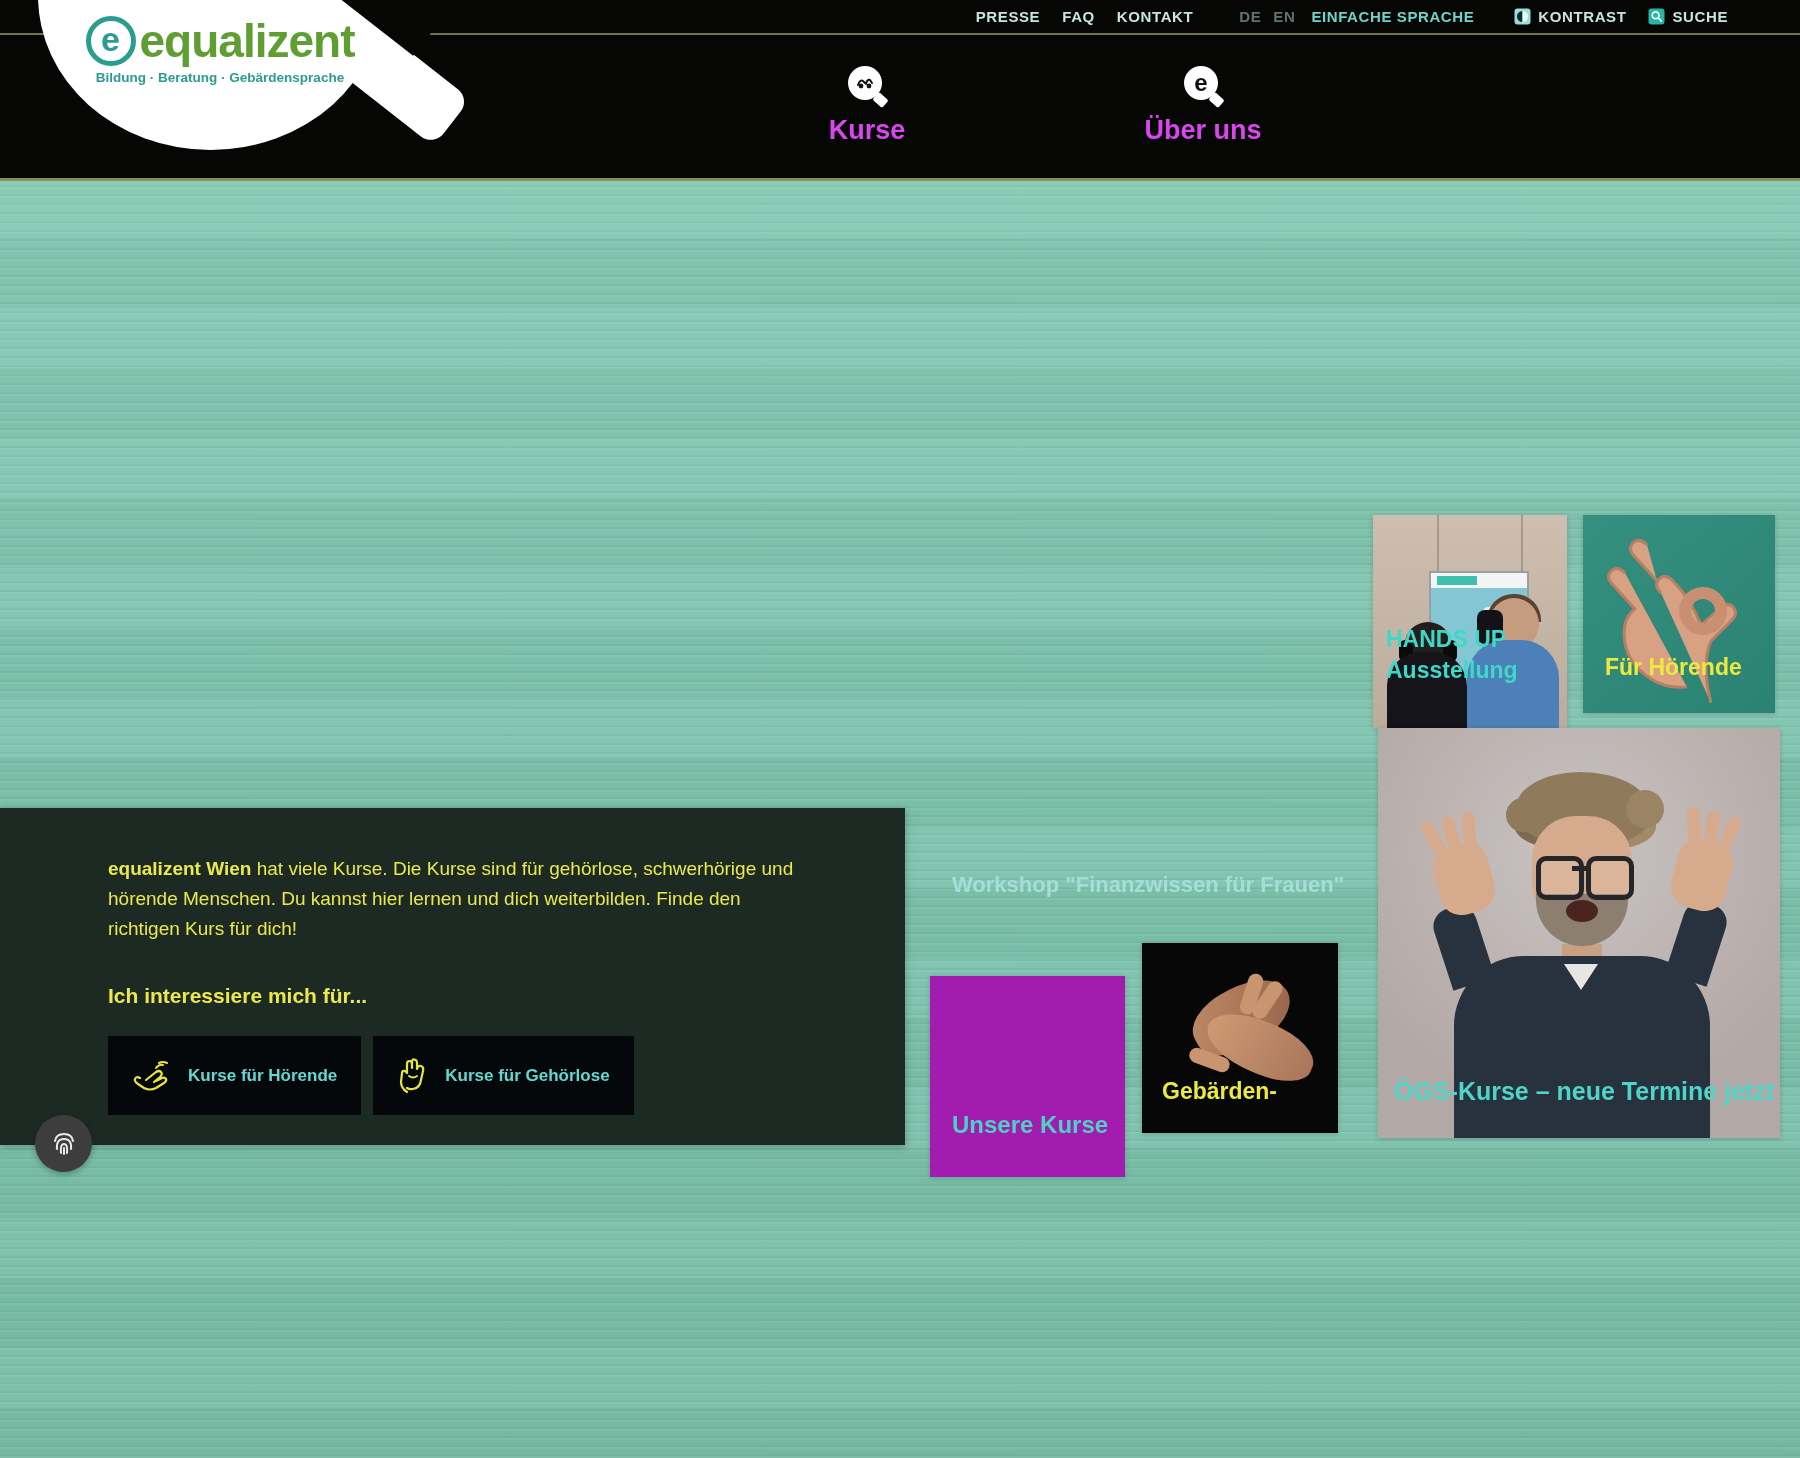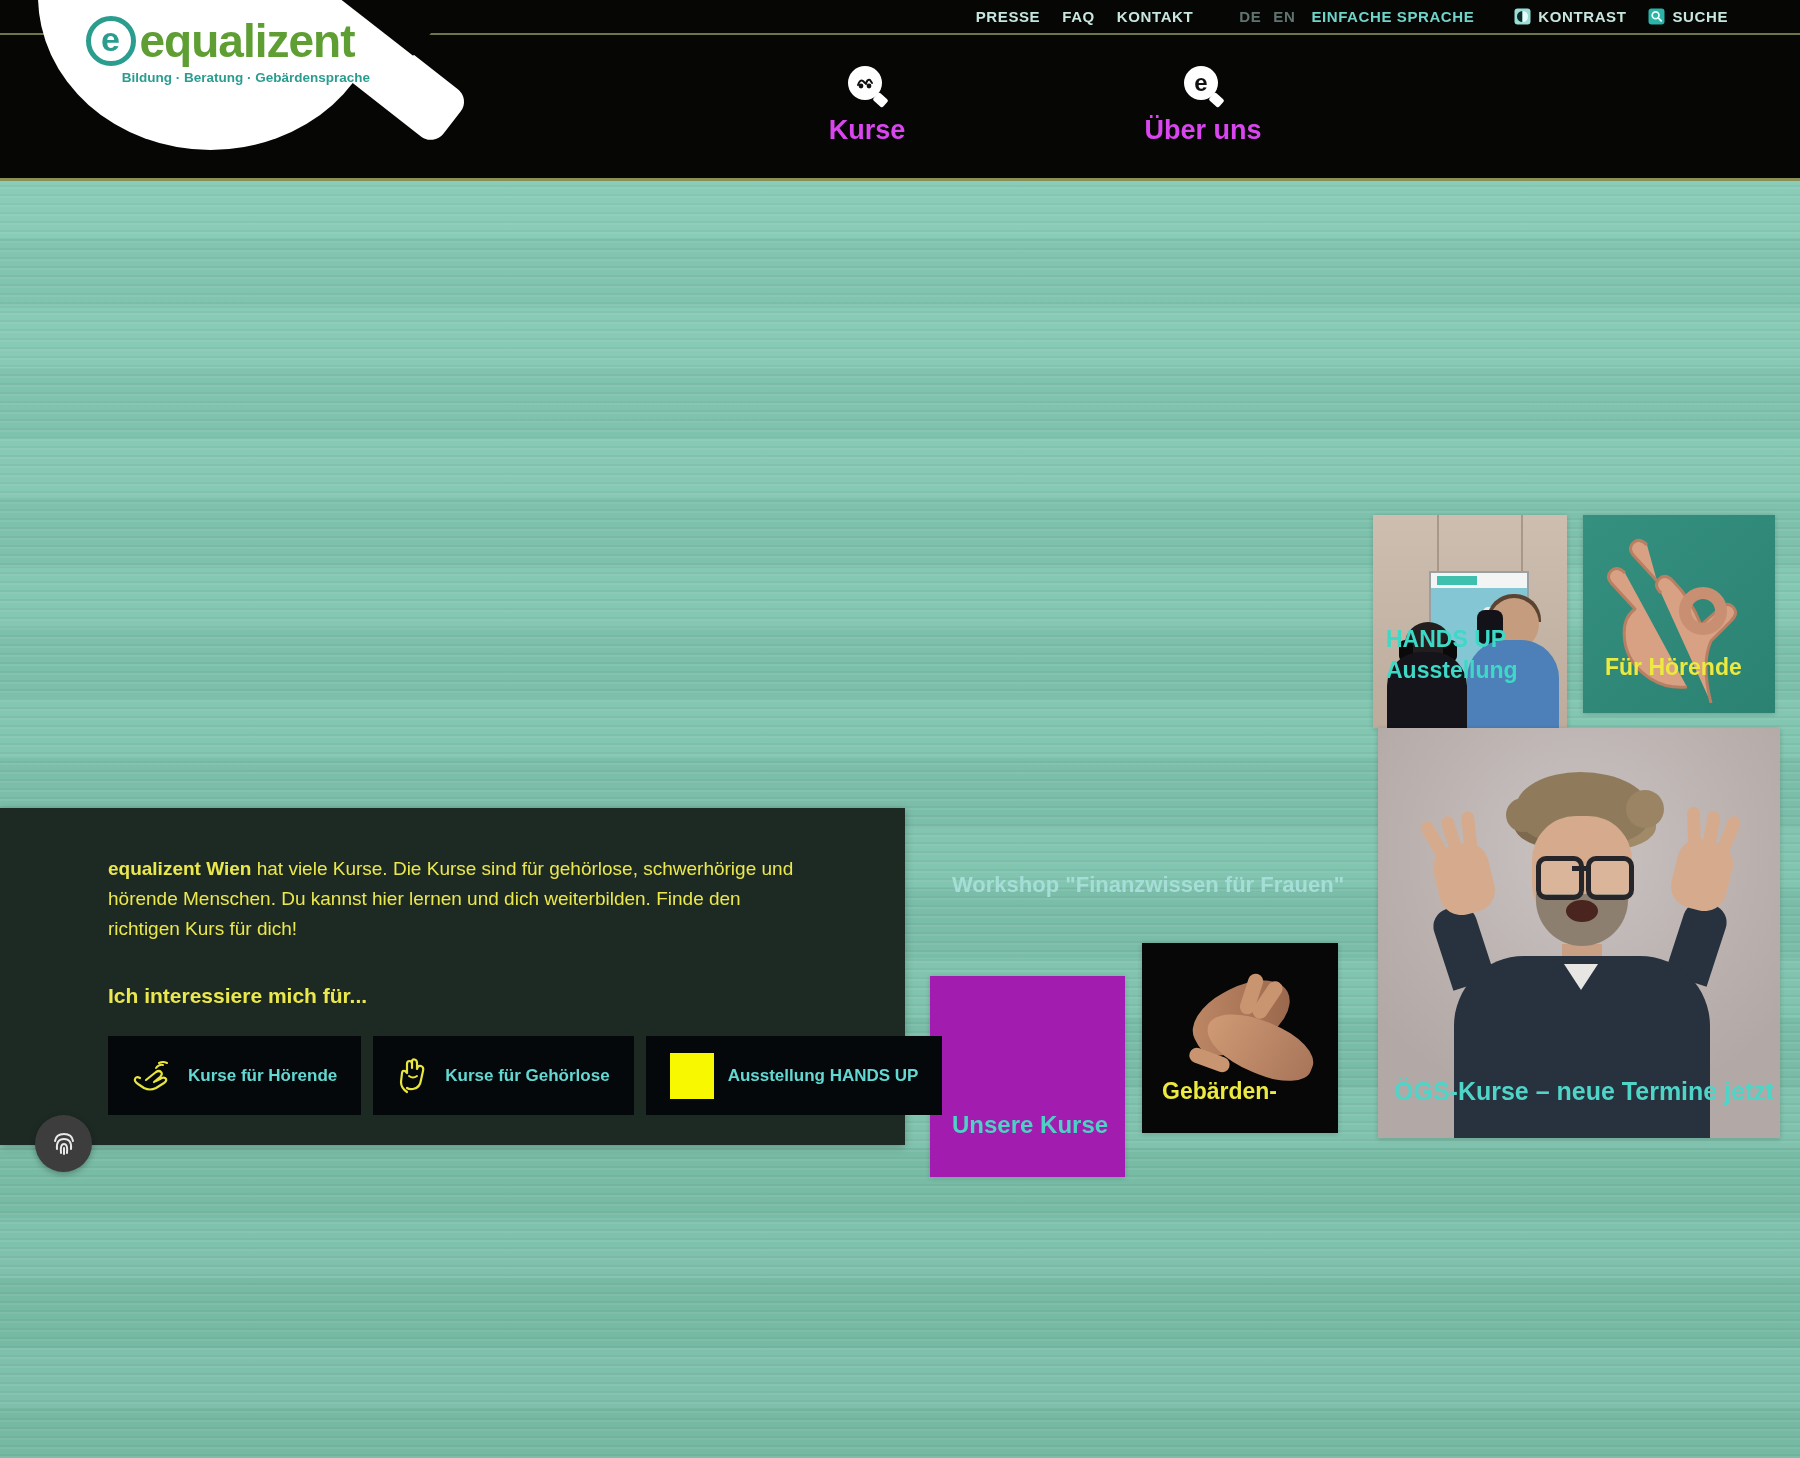--- a/index.html
+++ b/index.html
@@ -41,21 +41,21 @@
   .logo .lens{position:absolute;left:0;top:-158px;width:345px;height:308px;background:#fff;border-radius:50%;}
   .logo .handle{position:absolute;left:296px;top:52px;width:132px;height:60px;background:#fff;border-radius:16px;transform:rotate(38deg);}
   .logo .notch{position:absolute;left:300px;top:-28px;width:104px;height:58px;background:#060705;transform:rotate(38deg);}
   .logo .inner{position:absolute;left:32px;top:14px;width:300px;text-align:center;}
   .logo .row{display:flex;align-items:center;justify-content:center;gap:4px;}
   .logo .emark{
     width:40px;height:40px;border:5px solid #2a9d8f;border-radius:50%;
     color:#2a9d8f;font-size:34px;font-weight:bold;line-height:36px;text-align:center;
   }
   .logo .brand{font-size:46px;font-weight:bold;color:#5f9e33;letter-spacing:-1px;}
-  .logo .tagline{margin-top:2px;font-size:13.5px;font-weight:bold;color:#2a9d8f;text-align:right;}
+  .logo .tagline{margin-top:2px;font-size:13.5px;font-weight:bold;color:#2a9d8f;}
   
   .nav-item{position:absolute;top:66px;width:160px;text-align:center;cursor:pointer;z-index:25;}
   .nav-kurse{left:787px;}
   .nav-projekte{left:947px;}
   .nav-ueber{left:1123px;}
   .nav-item .nicon{display:inline-block;position:relative;width:38px;height:38px;}
   .nav-item .ncircle{
     position:absolute;left:0;top:0;width:34px;height:34px;border-radius:50%;background:#fff;
     display:flex;align-items:center;justify-content:center;color:#101010;font-weight:bold;
   }
@@ -236,24 +236,20 @@
         <path d="M24 10 q3-4 7-3 M27 5 q4-2 8 0" fill="none" stroke="#e8e53f" stroke-width="2" stroke-linecap="round"></path>
       </svg>
       <span class="plabel">Kurse für Hörende</span>
     </div>
     <div class="pill">
       <svg width="34" height="40" viewBox="0 0 34 40">
         <path d="M10 36 q-6-4-6-10 l1-9 q.5-3 3-2 l2 2 V8 q0-3 2.5-3 q2.5 0 2.5 3 M15 12 V6 q0-3 2.5-2.5 Q20 4 20 7 v6 M20 13 q1-4 4-3 q3 1 2 5 l-2 9 q-1 8-8 9 q-4 .5-6-1" fill="none" stroke="#e8e53f" stroke-width="2.2" stroke-linejoin="round" stroke-linecap="round"></path>
         <path d="M12 20 q4 3 8 0" fill="none" stroke="#e8e53f" stroke-width="2" stroke-linecap="round"></path>
       </svg>
       <span class="plabel">Kurse für Gehörlose</span>
-    </div>
-    <div class="pill">
-      <span class="ysquare"></span>
-      <span class="plabel">Ausstellung HANDS UP</span>
     </div>
   </div>
 </div>
 
 <div class="fingerprint">
   <svg width="30" height="30" viewBox="0 0 30 30">
     <path d="M6 12 q1-7 9-7 q8 0 9 7" fill="none" stroke="#e9e9e9" stroke-width="2" stroke-linecap="round"></path>
     <path d="M8 20 q-1-10 7-10 q8 0 7 10" fill="none" stroke="#e9e9e9" stroke-width="2" stroke-linecap="round"></path>
     <path d="M12 24 q-1-9 3-9 q4 0 3 9" fill="none" stroke="#e9e9e9" stroke-width="2" stroke-linecap="round"></path>
     <path d="M15 19 v6" fill="none" stroke="#e9e9e9" stroke-width="2" stroke-linecap="round"></path>

